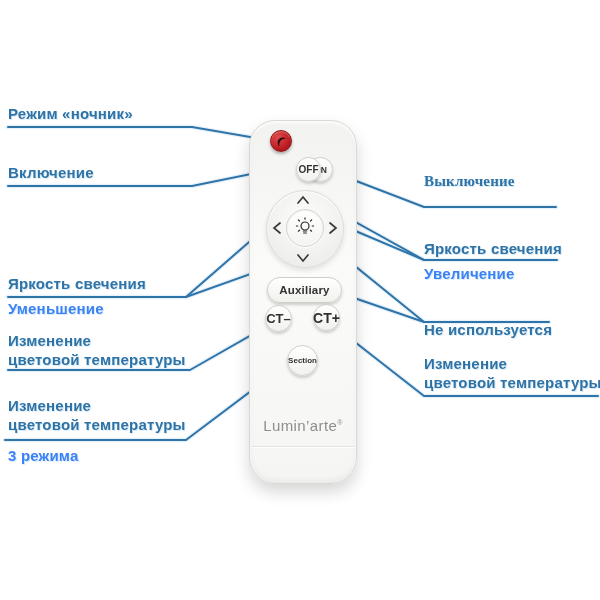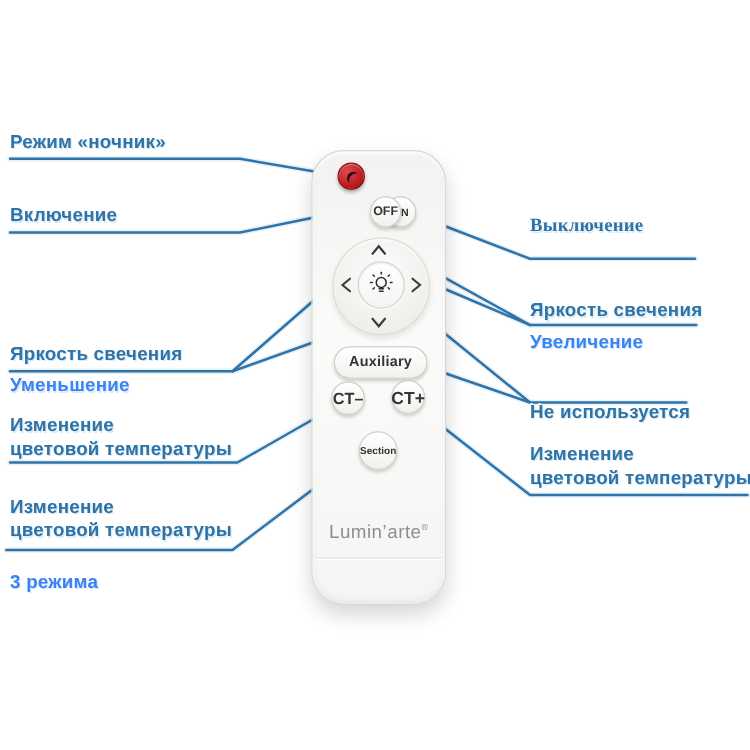--- a/index.html
+++ b/index.html
@@ -113,21 +113,21 @@
     <span>Яркость свечения</span>
     <span class="sub" style="margin-top:6px;">Уменьшение</span>
   </div>
   <div class="lbl" style="left:8px;top:331px;">
     <span>Изменение</span><br>
     <span>цветовой температуры</span>
   </div>
   <div class="lbl" style="left:8px;top:396px;">
     <span>Изменение</span><br>
     <span>цветовой температуры</span>
-    <span class="sub" style="margin-top:22px;">3 режима</span>
+    <span class="sub" style="margin-top:12px;">3 режима</span>
   </div>
 
   <div class="lbl" style="left:424px;top:172px;font-family:Liberation Serif, serif;">
     <span>Выключение</span>
   </div>
   <div class="lbl" style="left:424px;top:239px;">
     <span>Яркость свечения</span>
     <span class="sub" style="margin-top:6px;">Увеличение</span>
   </div>
   <div class="lbl" style="left:424px;top:320px;">

